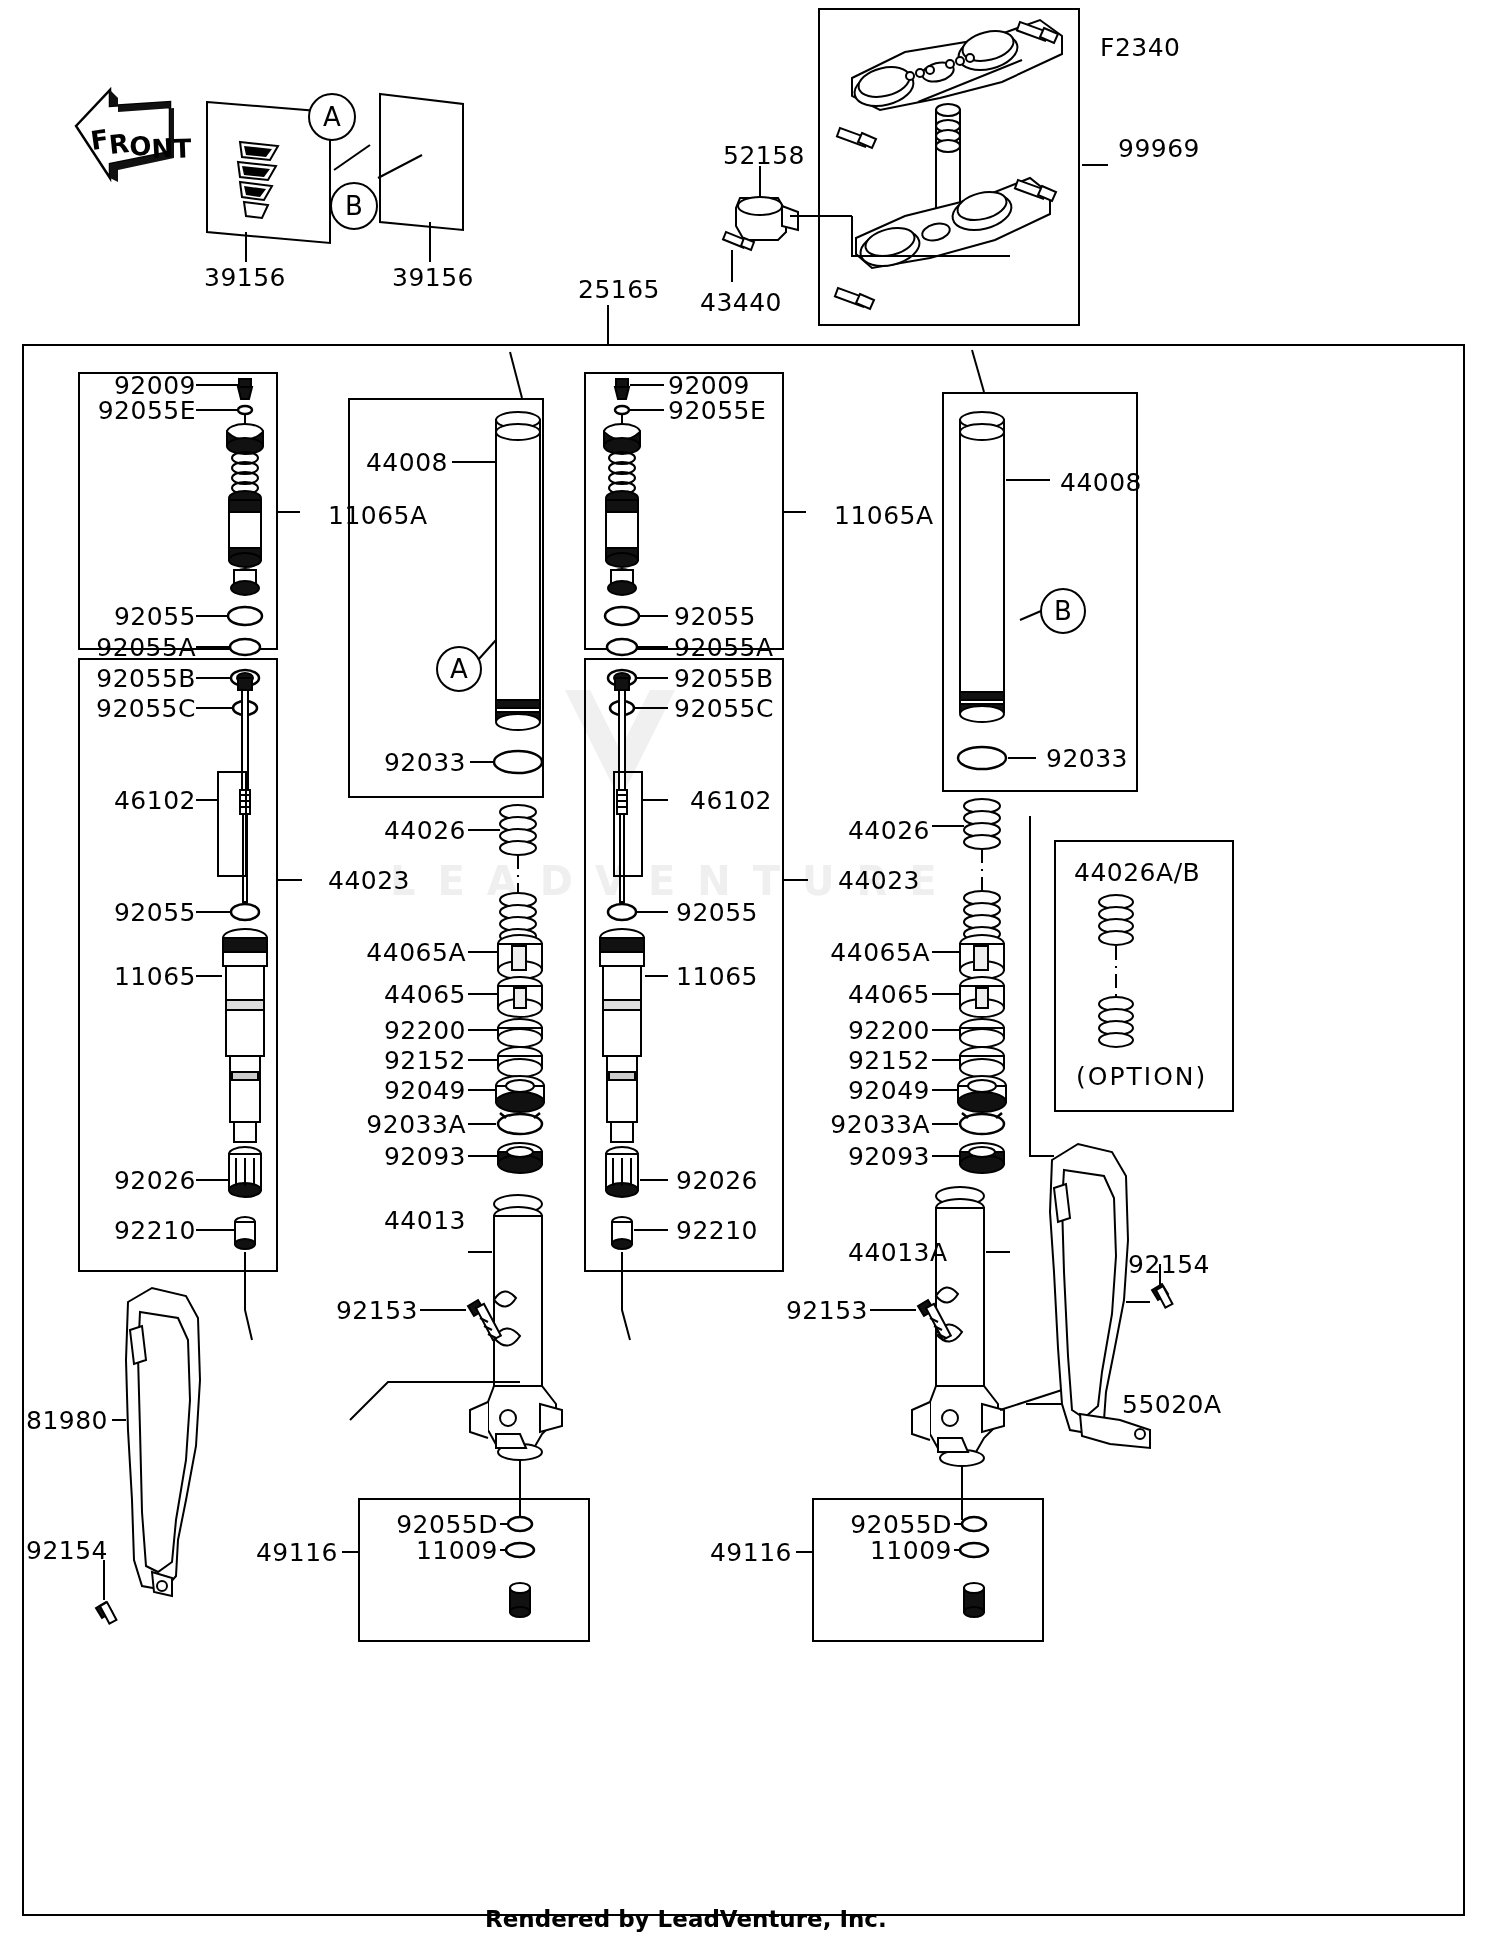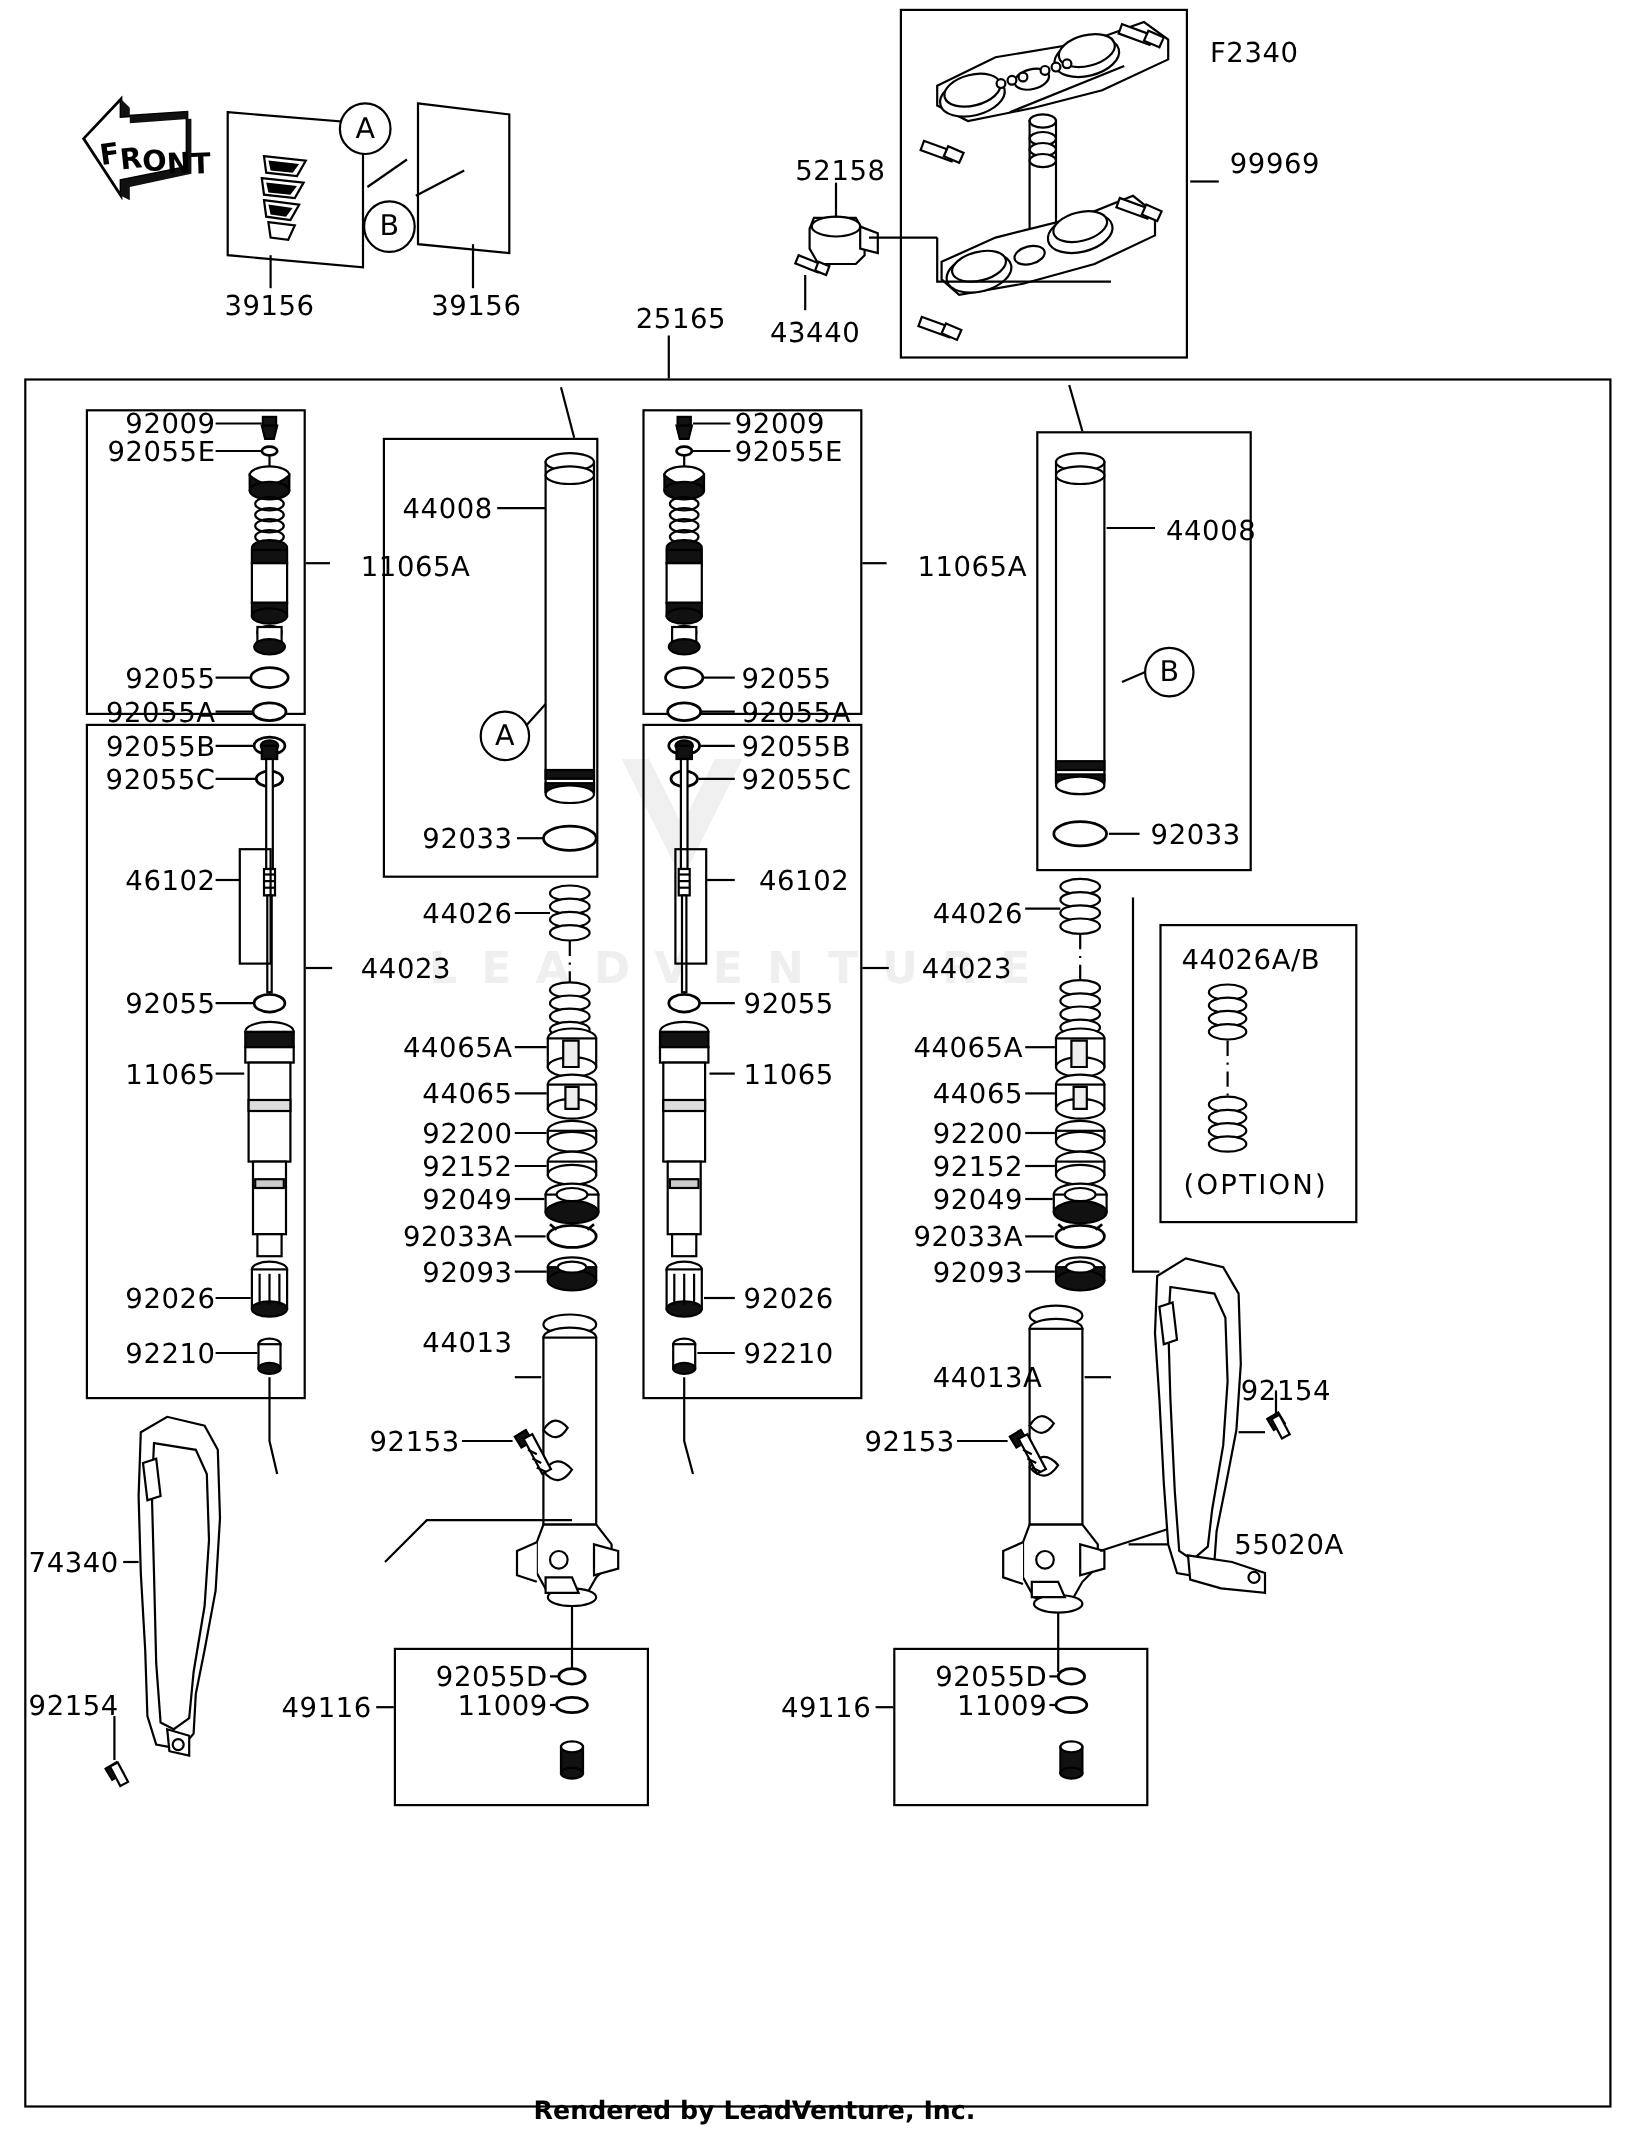--- a/index.html
+++ b/index.html
@@ -714,21 +714,21 @@
       <circle cx="162" cy="1586" r="5"></circle>
     </g>
     <line x1="112" y1="1420" x2="126" y2="1420" stroke="#000" stroke-width="2"></line>
 
     <g fill="#fff" stroke="#000" stroke-width="2">
       <path d="M96 1608 l10 -6 l6 10 l-10 6 z" fill="#111"></path>
       <rect x="100" y="1606" width="8" height="20" transform="rotate(-28 100 1606)"></rect>
     </g>
     <line x1="104" y1="1560" x2="104" y2="1600" stroke="#000" stroke-width="2"></line>
   </svg>
-  <div class="lbl r" style="left:26px;top:1408px;width:82px;">74340</div>
+  <div class="lbl r" style="left:26px;top:1408px;width:82px;">81980</div>
   <div class="lbl r" style="left:26px;top:1538px;width:82px;">92154</div>
 
   <svg width="1500" height="1938">
     <g fill="#fff" stroke="#000" stroke-width="2">
       <path d="M1052 1160 L1078 1144 L1112 1152 L1126 1176 L1128 1240 L1124 1300 L1114 1352 L1106 1392 L1104 1420 L1092 1434 L1070 1430 L1062 1404 L1058 1348 L1054 1272 L1050 1212 Z"></path>
       <path d="M1064 1170 L1104 1176 L1114 1198 L1116 1256 L1112 1314 L1102 1372 L1098 1406 L1084 1418 L1072 1410 L1068 1356 L1064 1272 L1062 1204 Z" fill="none"></path>
       <path d="M1054 1188 L1066 1184 L1070 1218 L1058 1222 Z"></path>
       <path d="M1080 1414 L1120 1420 L1150 1430 L1150 1448 L1110 1444 L1082 1436 Z"></path>
       <circle cx="1140" cy="1434" r="5"></circle>
     </g>

